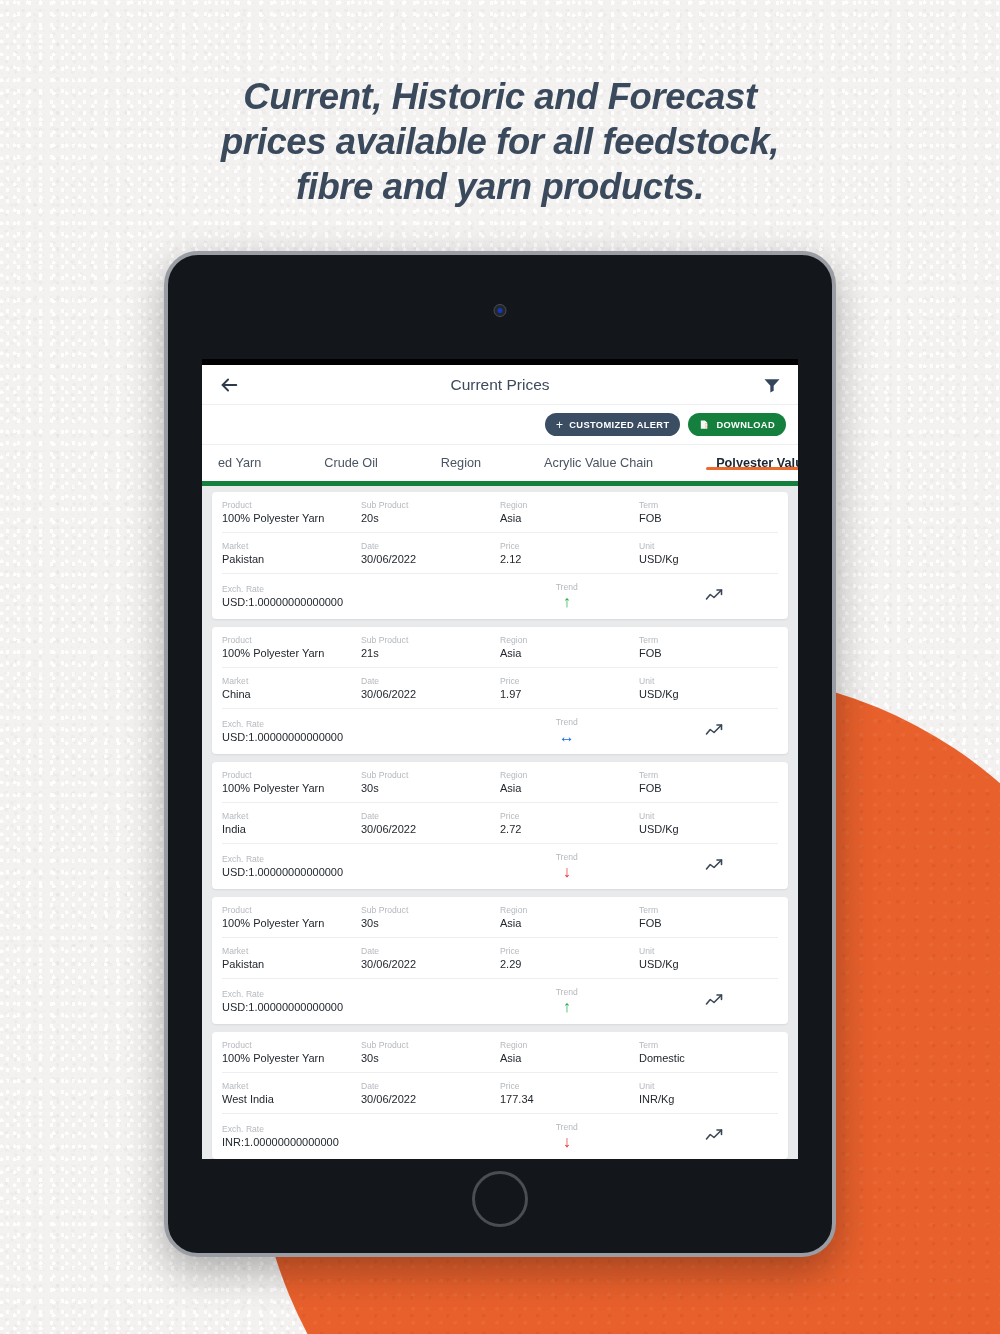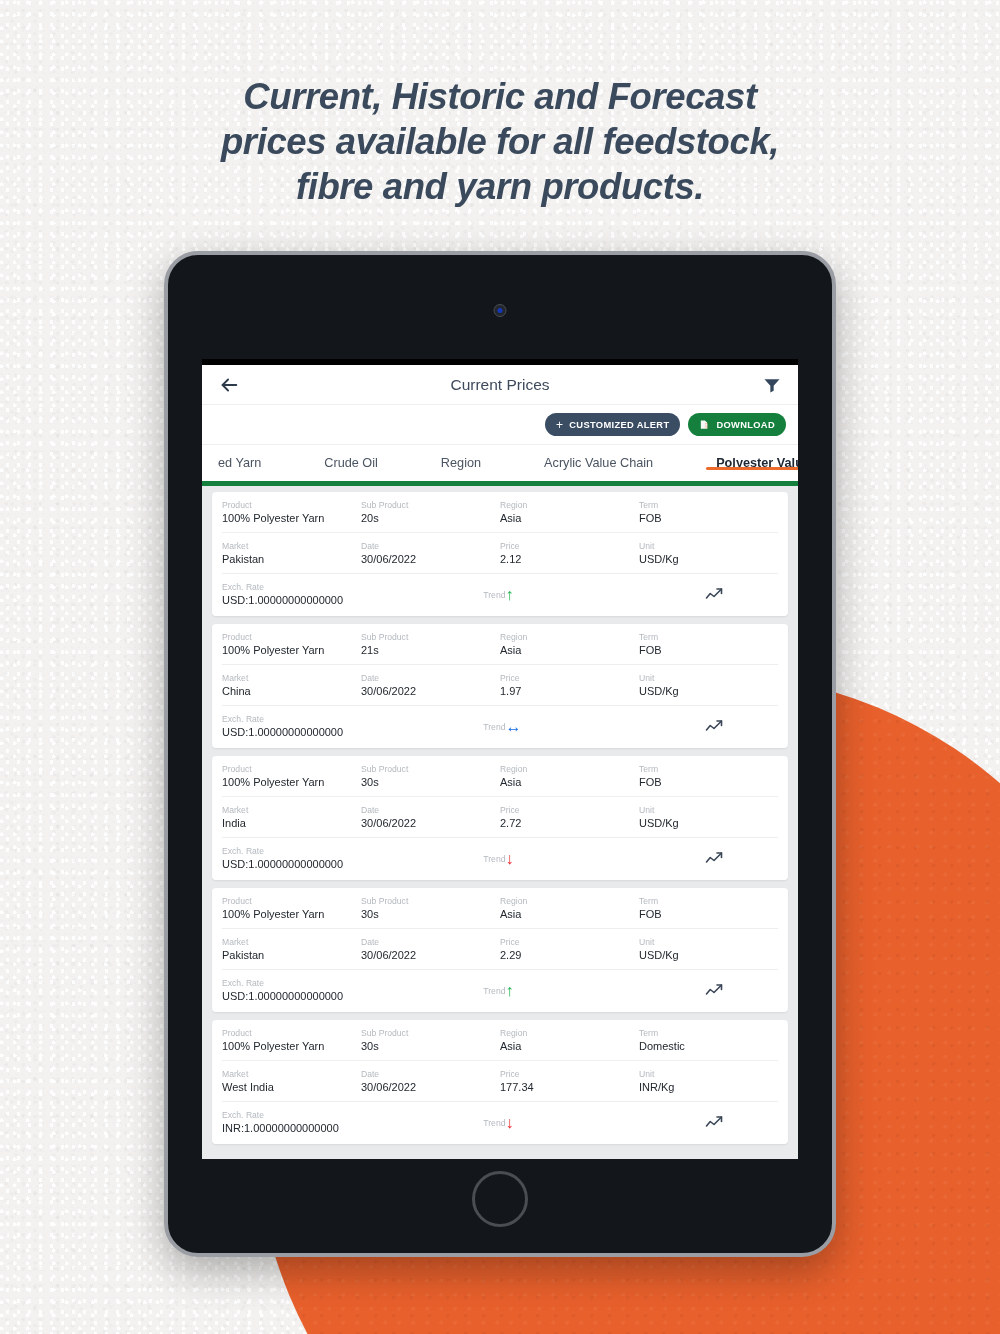--- a/index.html
+++ b/index.html
@@ -183,21 +183,21 @@
   .cell-label {
     font-size: 8.6px; color:#b4b9bf; line-height:12px;
     white-space:nowrap; overflow:hidden; text-overflow:ellipsis;
   }
   .cell-value {
     font-size: 11px; color:#22282f; line-height:15px;
     white-space:nowrap; overflow:hidden; text-overflow:ellipsis;
   }
   .row-exch { align-items:center; padding-bottom: 8px; }
   .cell-exch { flex: 0 0 47%; }
-  .cell-trend { flex: 0 0 30%; display:flex; flex-direction:row; align-items:center; }
+  .cell-trend { flex: 0 0 30%; display:flex; flex-direction:column; align-items:center; }
   .trend-label { font-size: 8.6px; color:#b4b9bf; line-height:12px; }
   .trend-arrow { font-size: 16px; line-height: 18px; font-weight:bold; }
   .trend-up { color:#22b24c; }
   .trend-down { color:#e83030; }
   .trend-flat { color:#1b6ee0; }
   .cell-chart { flex: 1 1 0; display:flex; justify-content:center; align-items:center; }
   .chart-icon { width:18px; height:18px; color:#3a4657; cursor:pointer; }
 </style>
 </head>
 <body>

